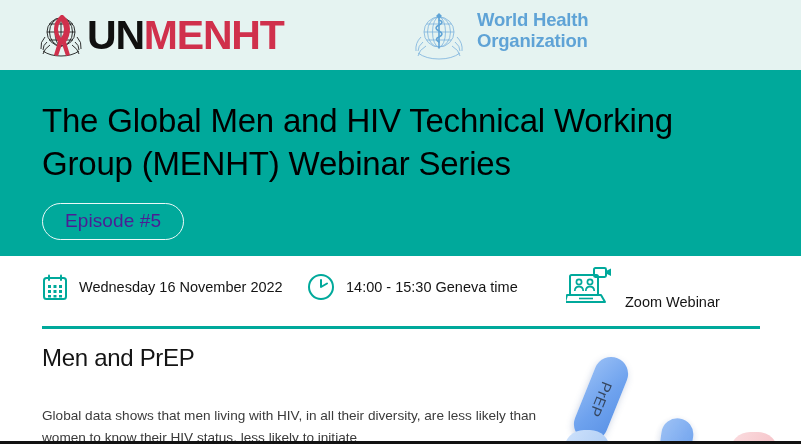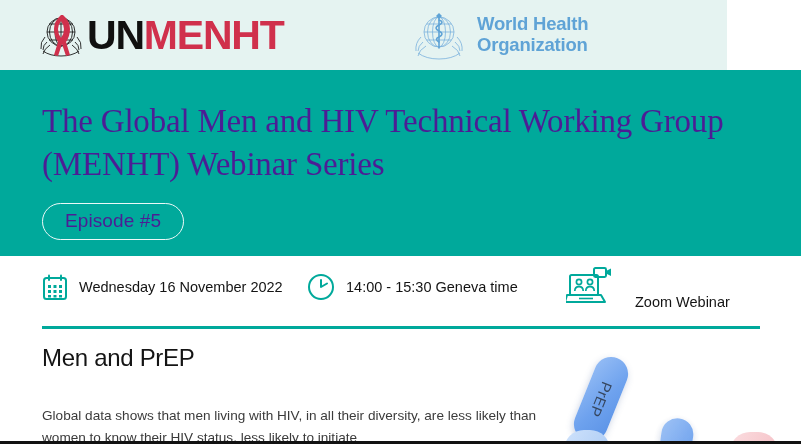--- a/index.html
+++ b/index.html
@@ -7,45 +7,44 @@
     width:801px;height:444px;overflow:hidden;
     background:#ffffff;
     font-family:"Liberation Sans", sans-serif;
     -webkit-font-smoothing:antialiased;
   }
   .page{position:relative;width:801px;height:444px;overflow:hidden;background:#fff;
         border-bottom:3px solid #111;box-sizing:border-box;}
 
   
   .logo-band{
-    position:absolute;left:0;top:0;width:727px;height:70px;
+    position:absolute;left:0;top:0;width:801px;height:70px;
     background:#e5f3f1;
   }
   .unaids-logo{position:absolute;left:36px;top:11px;display:flex;align-items:center;}
   .unaids-emblem{width:50px;height:48px;}
   .unaids-word{font-size:41px;font-weight:700;letter-spacing:-1.2px;line-height:1;
                margin-left:1px;display:flex;align-items:center;}
   .unaids-word .un{color:#101010;}
   .unaids-word .aids{color:#d0304c;}
 
-  .who-logo{position:absolute;left:410px;top:10px;display:flex;align-items:center;}
+  .who-logo{position:absolute;left:410px;top:10px;display:flex;align-items:flex-start;}
   .who-emblem{width:58px;height:50px;}
   .who-word{margin-left:9px;color:#5fa3d6;font-weight:700;font-size:18.5px;
             line-height:1.12;letter-spacing:-.2px;}
 
   
   .hero{
     position:absolute;left:0;top:70px;width:801px;height:186px;
     background:#00a99b;
   }
   .hero-title{
     position:absolute;left:42px;top:30px;width:720px;
-    color:#4c1d95;font-size:33px;font-weight:400;line-height:1.30;
+    color:#000000;font-size:33px;font-weight:400;line-height:1.30;
     letter-spacing:-.2px;
-    font-family:Liberation Serif, serif;
   }
   .episode-pill{
     position:absolute;left:42px;top:133px;
     border:1.6px solid rgba(255,255,255,.92);
     border-radius:22px;
     padding:7px 22px 9px 22px;
     color:#4c1d95;font-size:19px;line-height:1;letter-spacing:.1px;
     display:inline-block;
   }
 
@@ -53,21 +52,21 @@
   .info-bar{
     position:absolute;left:0;top:256px;width:801px;height:62px;background:#fff;
     display:flex;align-items:center;
   }
   .info-item{display:flex;align-items:center;}
   .info-item .ico{flex:0 0 auto;display:block;}
   .info-item .txt{margin-left:11px;color:#141414;font-size:14.5px;white-space:nowrap;}
   .i-date{position:absolute;left:42px;top:0;height:62px;}
   .i-time{position:absolute;left:307px;top:0;height:62px;}
   .i-plat{position:absolute;left:566px;top:0;height:62px;}
-  .i-plat .txt{margin-left:23px;align-self:flex-end;margin-bottom:8px;}
+  .i-plat .txt{margin-left:13px;align-self:flex-end;margin-bottom:8px;}
 
   
   .divider{position:absolute;left:42px;top:326px;width:718px;height:3px;background:#00a99b;}
 
   
   .sec-title{
     position:absolute;left:42px;top:345px;
     color:#141414;font-size:24px;font-weight:400;letter-spacing:-.3px;line-height:1.1;
   }
   .sec-body{

